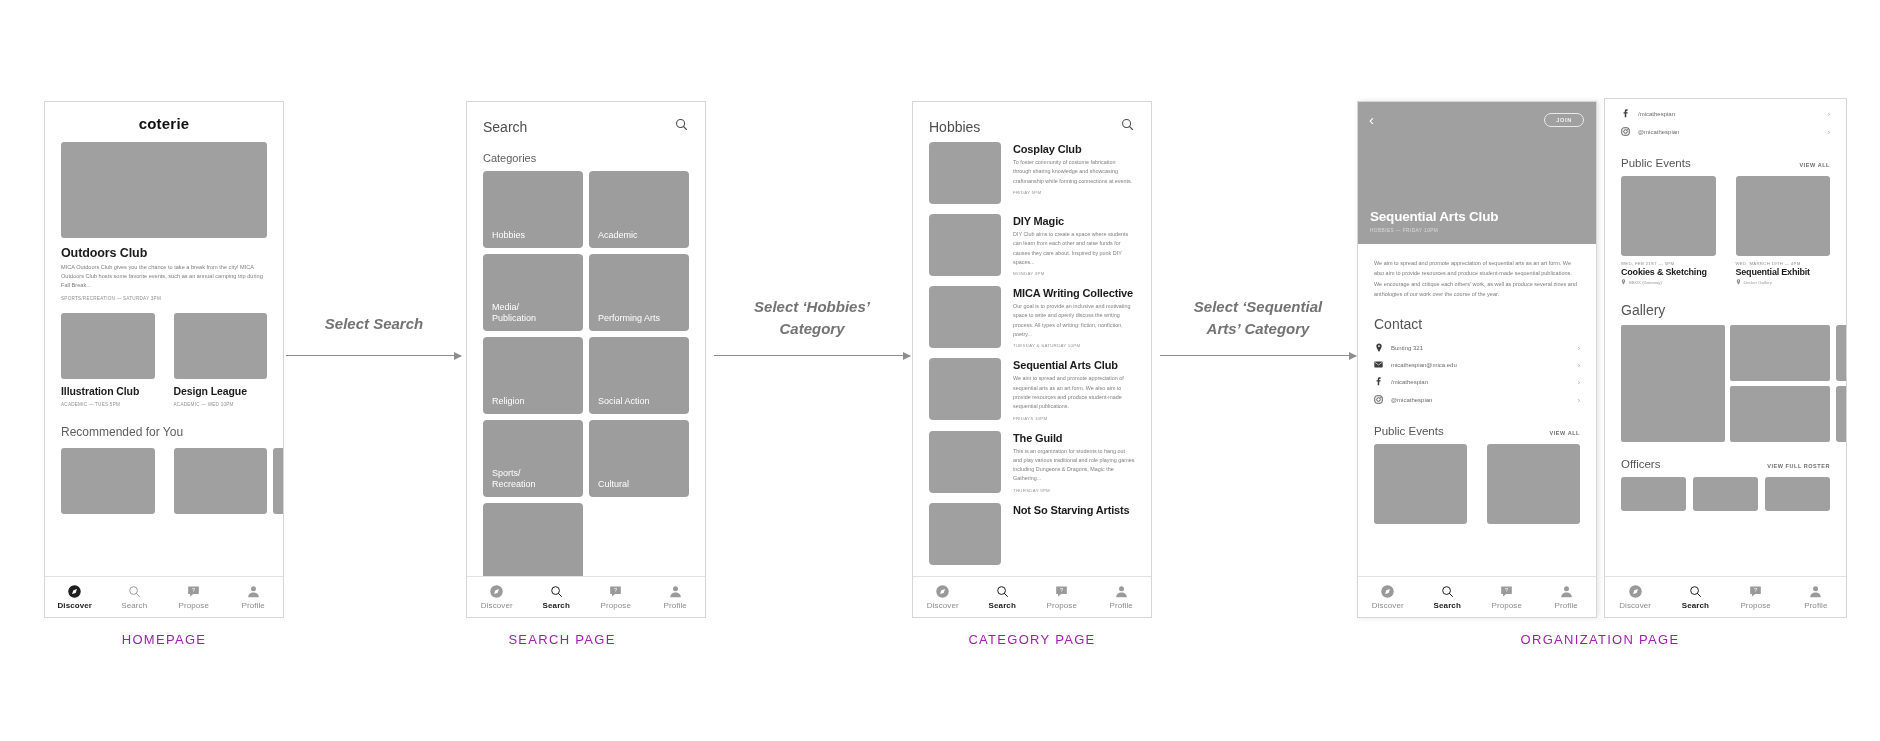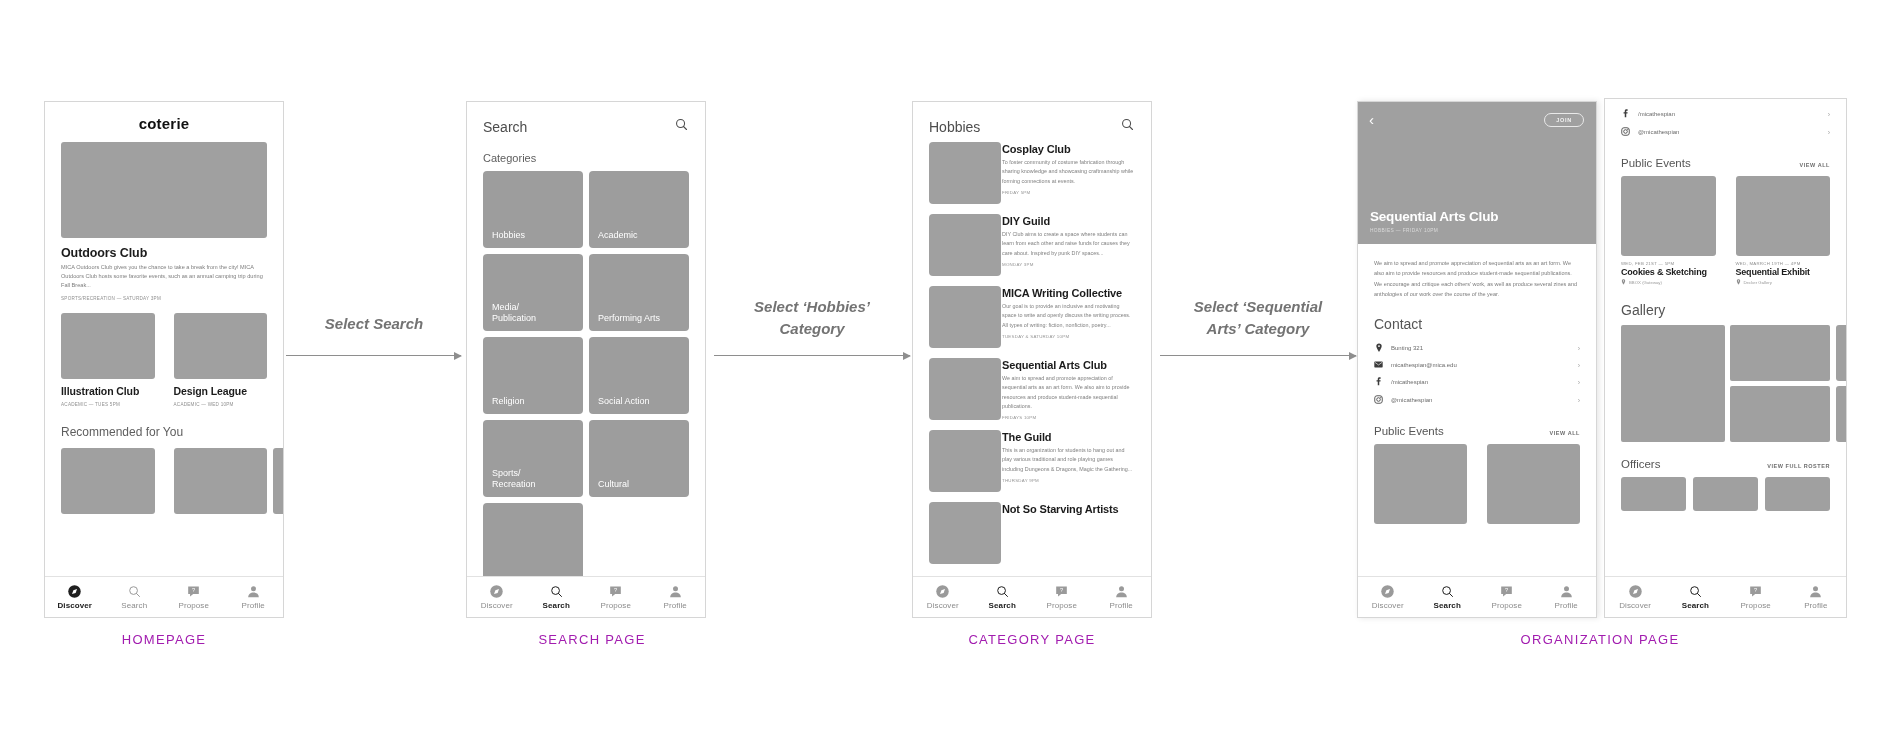--- a/index.html
+++ b/index.html
@@ -163,21 +163,21 @@
     bottom: 7px;
     right: 6px;
     color: #ffffff;
     font-size: 9px;
     line-height: 1.22;
   }
 
   
   .list-row {
     display: flex;
-    gap: 1px;
+    gap: 12px;
     margin-bottom: 10px;
   }
   .list-row .thumb {
     width: 72px; height: 62px;
     flex: 0 0 72px;
     background: #a0a0a0;
     border-radius: 4px;
   }
   .list-row .info { flex: 1; min-width: 0; padding-top: 1px; }
   .list-row .nm {
@@ -480,21 +480,21 @@
             <svg viewBox="0 0 24 24" width="15" height="15">
                 <circle cx="12" cy="7.5" r="4" class="ic-fill"></circle>
                 <path d="M3.5 21c0-4.7 3.8-7.5 8.5-7.5s8.5 2.8 8.5 7.5z" class="ic-fill"></path>
               </svg>
           </span>
           <span class="lbl">Profile</span>
         </div>
       </div>
     </div>
   </div>
-  <div class="caption" style="left:472px; top:632px; width:240px;">SEARCH PAGE</div>
+  <div class="caption" style="left:442px; top:632px; width:240px;">SEARCH PAGE</div>
 
   <div class="flow" style="left:712px; top:296px; width:200px;">
     <div>Select ‘Hobbies’</div>
     <div>Category</div>
   </div>
   <div class="arrow" style="left:714px; top:355px; width:196px;"></div>
 
   <div class="phone" style="left:912px; top:101px; width:240px; height:517px;">
     <div class="screen">
       <div class="scroll">
@@ -512,21 +512,21 @@
           <div class="thumb"></div>
           <div class="info">
             <div class="nm">Cosplay Club</div>
             <div class="dsc">To foster community of costume fabrication through sharing knowledge and showcasing craftmanship while forming connections at events.</div>
             <div class="mt">FRIDAY 5PM</div>
           </div>
         </div>
         <div class="list-row">
           <div class="thumb"></div>
           <div class="info">
-            <div class="nm">DIY Guild</div>
+            <div class="nm">DIY Magic</div>
             <div class="dsc">DIY Club aims to create a space where students can learn from each other and raise funds for causes they care about. Inspired by punk DIY spaces...</div>
             <div class="mt">MONDAY 3PM</div>
           </div>
         </div>
         <div class="list-row">
           <div class="thumb"></div>
           <div class="info">
             <div class="nm">MICA Writing Collective</div>
             <div class="dsc">Our goal is to provide an inclusive and motivating space to write and openly discuss the writing process. All types of writing: fiction, nonfiction, poetry...</div>
             <div class="mt">TUESDAY &amp; SATURDAY 10PM</div>

